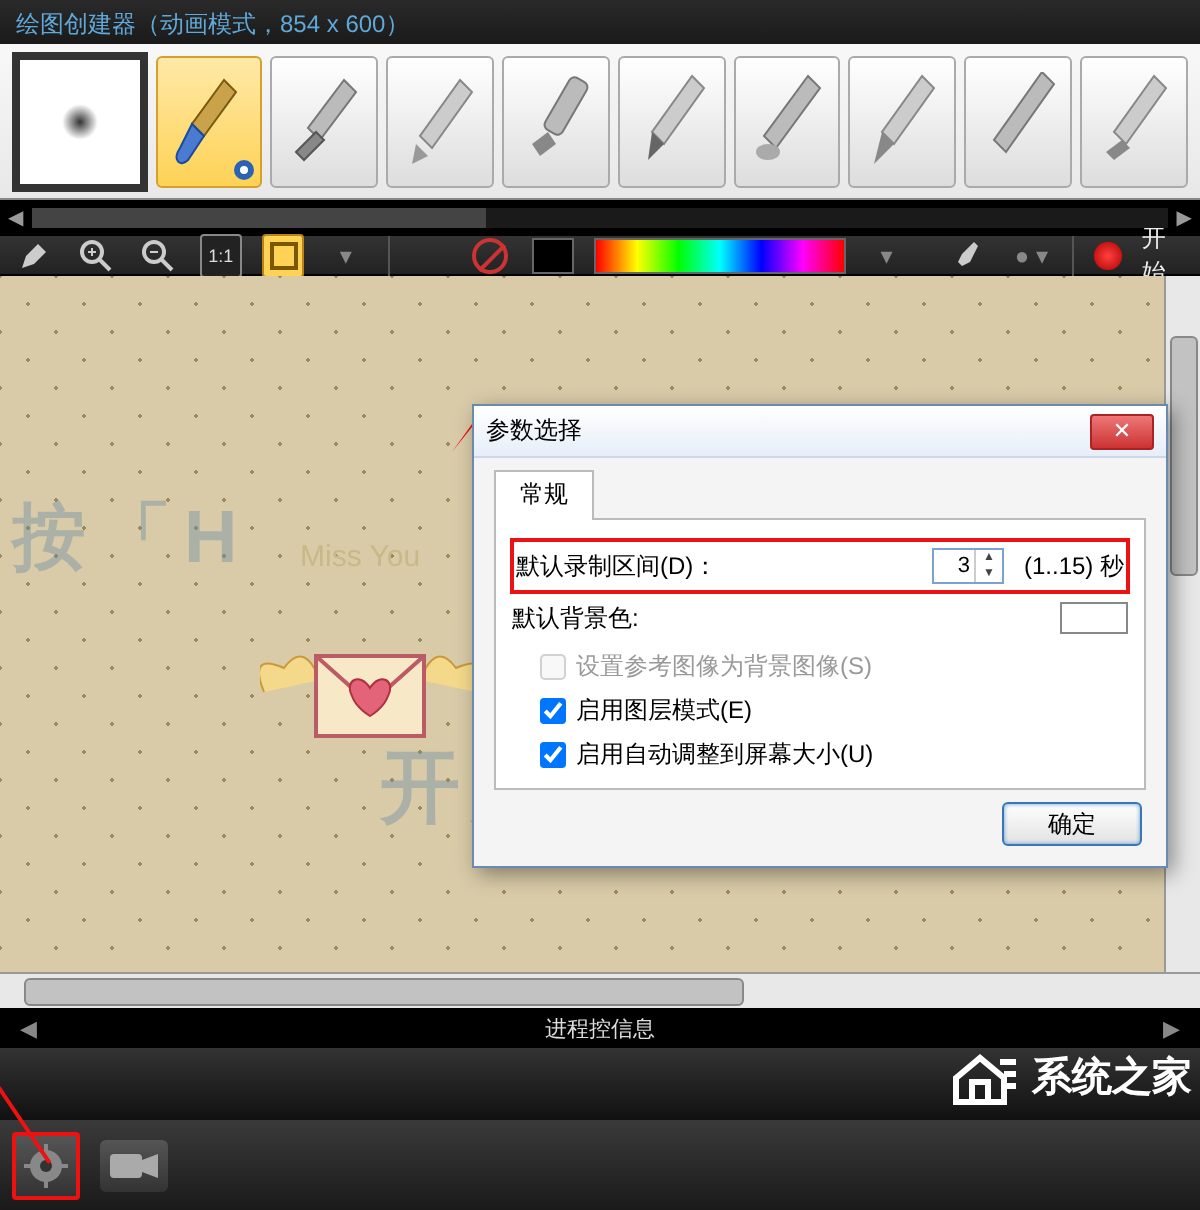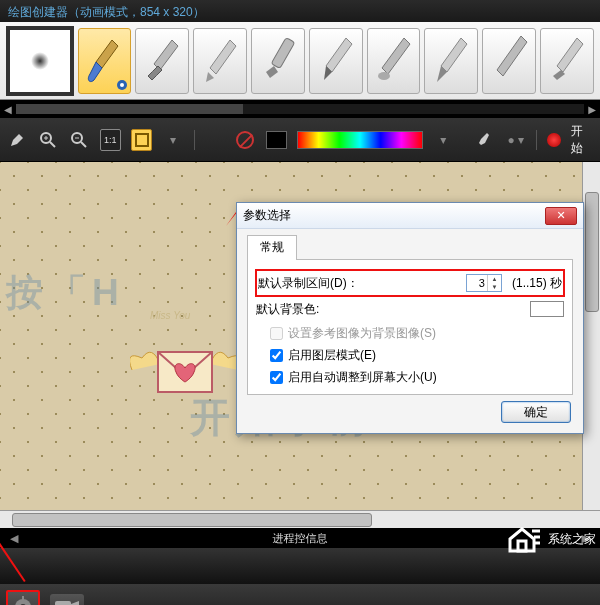--- a/index.html
+++ b/index.html
@@ -7,21 +7,21 @@
 .titlebar { background: linear-gradient(#2a2a2a,#1a1a1a); color: #5fa8d8; padding: 4px 8px; height: 22px; font-size: 12px; }
 .tool-row { background: linear-gradient(#f8f8f8,#e8e8e8); height: 78px; display: flex; align-items: center; padding: 2px 6px; gap: 4px; border-bottom: 1px solid #888; }
 .preview-tile { width: 70px; height: 70px; background: #fff; border: 4px solid #333; display: flex; align-items: center; justify-content: center; }
 .brush-dot { width: 18px; height: 18px; background: radial-gradient(circle,#333 0%,transparent 70%); border-radius: 50%; }
 .brush-tile { width: 56px; height: 66px; border: 1px solid #aaa; border-radius: 3px; background: linear-gradient(#fff,#ddd); display: flex; align-items: center; justify-content: center; position: relative; }
 .brush-tile.active { background: linear-gradient(#ffe9a8,#fdd255); border-color: #d6a02c; }
 .hscroll-strip { background: #000; height: 18px; display: flex; align-items: center; padding: 0 4px; }
 .hscroll-strip .arrow { color: #999; font-size: 10px; cursor: pointer; }
 .hscroll-strip .track { flex: 1; height: 10px; background: #1a1a1a; margin: 0 4px; position: relative; }
 .hscroll-strip .thumb { position: absolute; left: 0; width: 40%; height: 100%; background: #444; }
-.subbar { background: linear-gradient(#333,#222); height: 44px; display: flex; align-items: center; padding: 0 6px; gap: 10px; border-bottom: 1px solid #000; }
+.subbar { background: linear-gradient(#333,#222); height: 20px; display: flex; align-items: center; padding: 0 6px; gap: 10px; border-bottom: 1px solid #000; }
 .icon-btn { width: 22px; height: 22px; color: #ccc; display: flex; align-items: center; justify-content: center; cursor: pointer; font-size: 12px; border-radius: 2px; }
 .vr { width: 1px; height: 20px; background: #555; }
 .prohibit { width: 18px; height: 18px; border: 2px solid #c33; border-radius: 50%; position: relative; }
 .prohibit:after { content: ""; position: absolute; width: 2px; height: 18px; background: #c33; left: 7px; top: -1px; transform: rotate(45deg); }
 .swatch { width: 22px; height: 18px; background: #000; border: 1px solid #666; }
 .spectrum { width: 130px; height: 18px; background: linear-gradient(to right,#f00,#ff0,#0f0,#0ff,#00f,#f0f,#f00); border: 1px solid #666; }
 .rec-dot { width: 14px; height: 14px; background: radial-gradient(circle,#ff4040,#b00000); border-radius: 50%; }
 .start-label { color: #eee; font-size: 12px; }
 .canvas-wrap { position: relative; height: 348px; background: #222; }
 .canvas { position: absolute; inset: 0 18px 0 0; background: #d9cba8; background-image: radial-gradient(#9b8b5a 1px, transparent 1px), radial-gradient(#9b8b5a 1px, transparent 1px); background-size: 28px 28px, 28px 28px; background-position: 0 0, 14px 14px; overflow: hidden; }
@@ -64,21 +64,21 @@
 .brand-logo { width: 36px; height: 36px; }
 .brand-txt { display: flex; flex-direction: column; font-size: 11px; line-height: 14px; }
 .brush-svg { width: 40px; height: 50px; }
 .pen-gear { position: absolute; right: 2px; bottom: 2px; width: 12px; height: 12px; }
 svg { display: block; }
 </style>
 </head>
 <body>
 
 <div class="titlebar">
-  <span>绘图创建器（动画模式，854 x 320）</span>
+  <span>绘图创建器（动画模式，854 x 600）</span>
 </div>
 
 <div class="tool-row">
   <div class="preview-tile">
     <div class="brush-dot"></div>
   </div>
   <div class="brush-tile active">
     <svg class="brush-svg" viewBox="0 0 40 50">
       <path d="M28 4 L34 10 L18 32 L12 26 Z" fill="#caa24a" stroke="#7a5a10"></path>
       <path d="M12 26 L18 32 L10 44 C6 48 2 44 6 38 Z" fill="#4b7bd1" stroke="#1a4a9a"></path>
@@ -192,21 +192,21 @@
   <div class="rec-dot"></div>
   <span class="start-label">开始</span>
 </div>
 
 <div class="canvas-wrap">
   <div class="canvas">
     <div class="faded-text" style="left:6px;top:106px">按「H</div>
     <div class="faded-text" style="right:-10px;top:106px">钞</div>
     <div class="faded-text" style="right:-10px;top:174px;font-size:36px">记</div>
     <div class="faded-text" style="left:190px;top:228px;font-size:40px">开始求前</div>
-    <div style="position:absolute;left:150px;top:148px;color:#c9b888;font-size:10px;font-style:italic">Miss You</div>
+    <div style="position:absolute;left:150px;top:132px;color:#c9b888;font-size:15px;">Miss You</div>
     <svg class="envelope" width="110" height="80" viewBox="0 0 110 80">
       <path d="M0 30 Q-8 10 10 18 Q20 4 28 24" fill="#f4d98a" stroke="#c99a3a" transform="translate(2,8)"></path>
       <path d="M82 24 Q90 4 100 18 Q118 10 110 30" fill="#f4d98a" stroke="#c99a3a" transform="translate(-2,8)"></path>
       <rect x="28" y="20" width="54" height="40" fill="#f7e9c7" stroke="#bb5b66" stroke-width="2"></rect>
       <path d="M28 20 L55 44 L82 20" fill="none" stroke="#bb5b66" stroke-width="2"></path>
       <path d="M55 36 C50 28 42 32 46 40 C48 46 55 50 55 50 C55 50 62 46 64 40 C68 32 60 28 55 36 Z" fill="#e36478" stroke="#b03040"></path>
     </svg>
   </div>
   <div class="vscroll">
     <div class="thumb"></div>
@@ -296,15 +296,15 @@
 
 <div class="brand">
   <svg class="brand-logo" viewBox="0 0 36 36">
     <path d="M6 18 L18 8 L30 18 L30 30 L6 30 Z" fill="none" stroke="#fff" stroke-width="3"></path>
     <rect x="14" y="20" width="8" height="10" fill="none" stroke="#fff" stroke-width="3"></rect>
     <line x1="28" y1="10" x2="36" y2="10" stroke="#fff" stroke-width="3"></line>
     <line x1="30" y1="16" x2="36" y2="16" stroke="#fff" stroke-width="3"></line>
     <line x1="30" y1="22" x2="36" y2="22" stroke="#fff" stroke-width="3"></line>
   </svg>
   <div class="brand-txt">
-    <span style="font-size:12px;font-weight:normal">系统之家</span>
+    <span style="font-size:20px;font-weight:bold">系统之家</span>
   </div>
 </div>
 
 </body></html>

